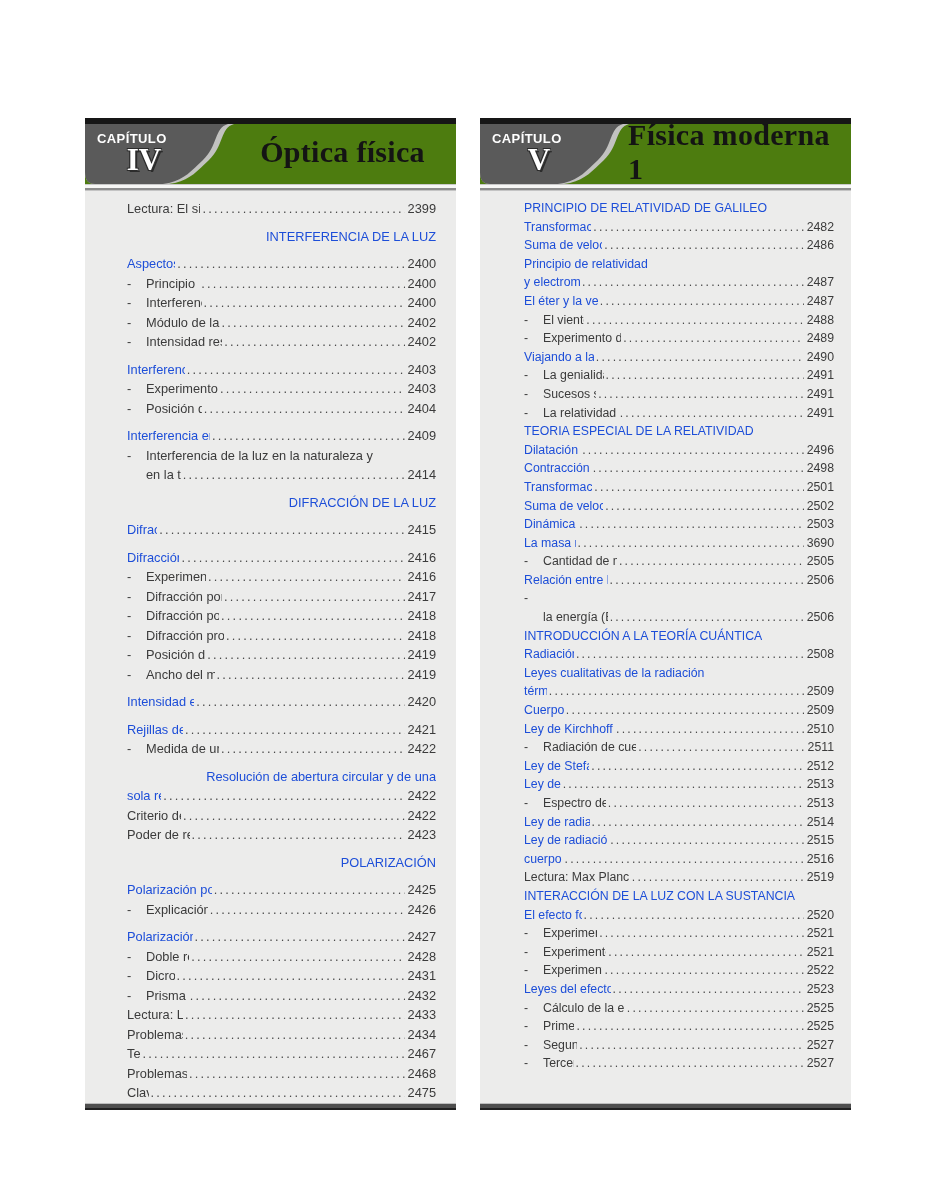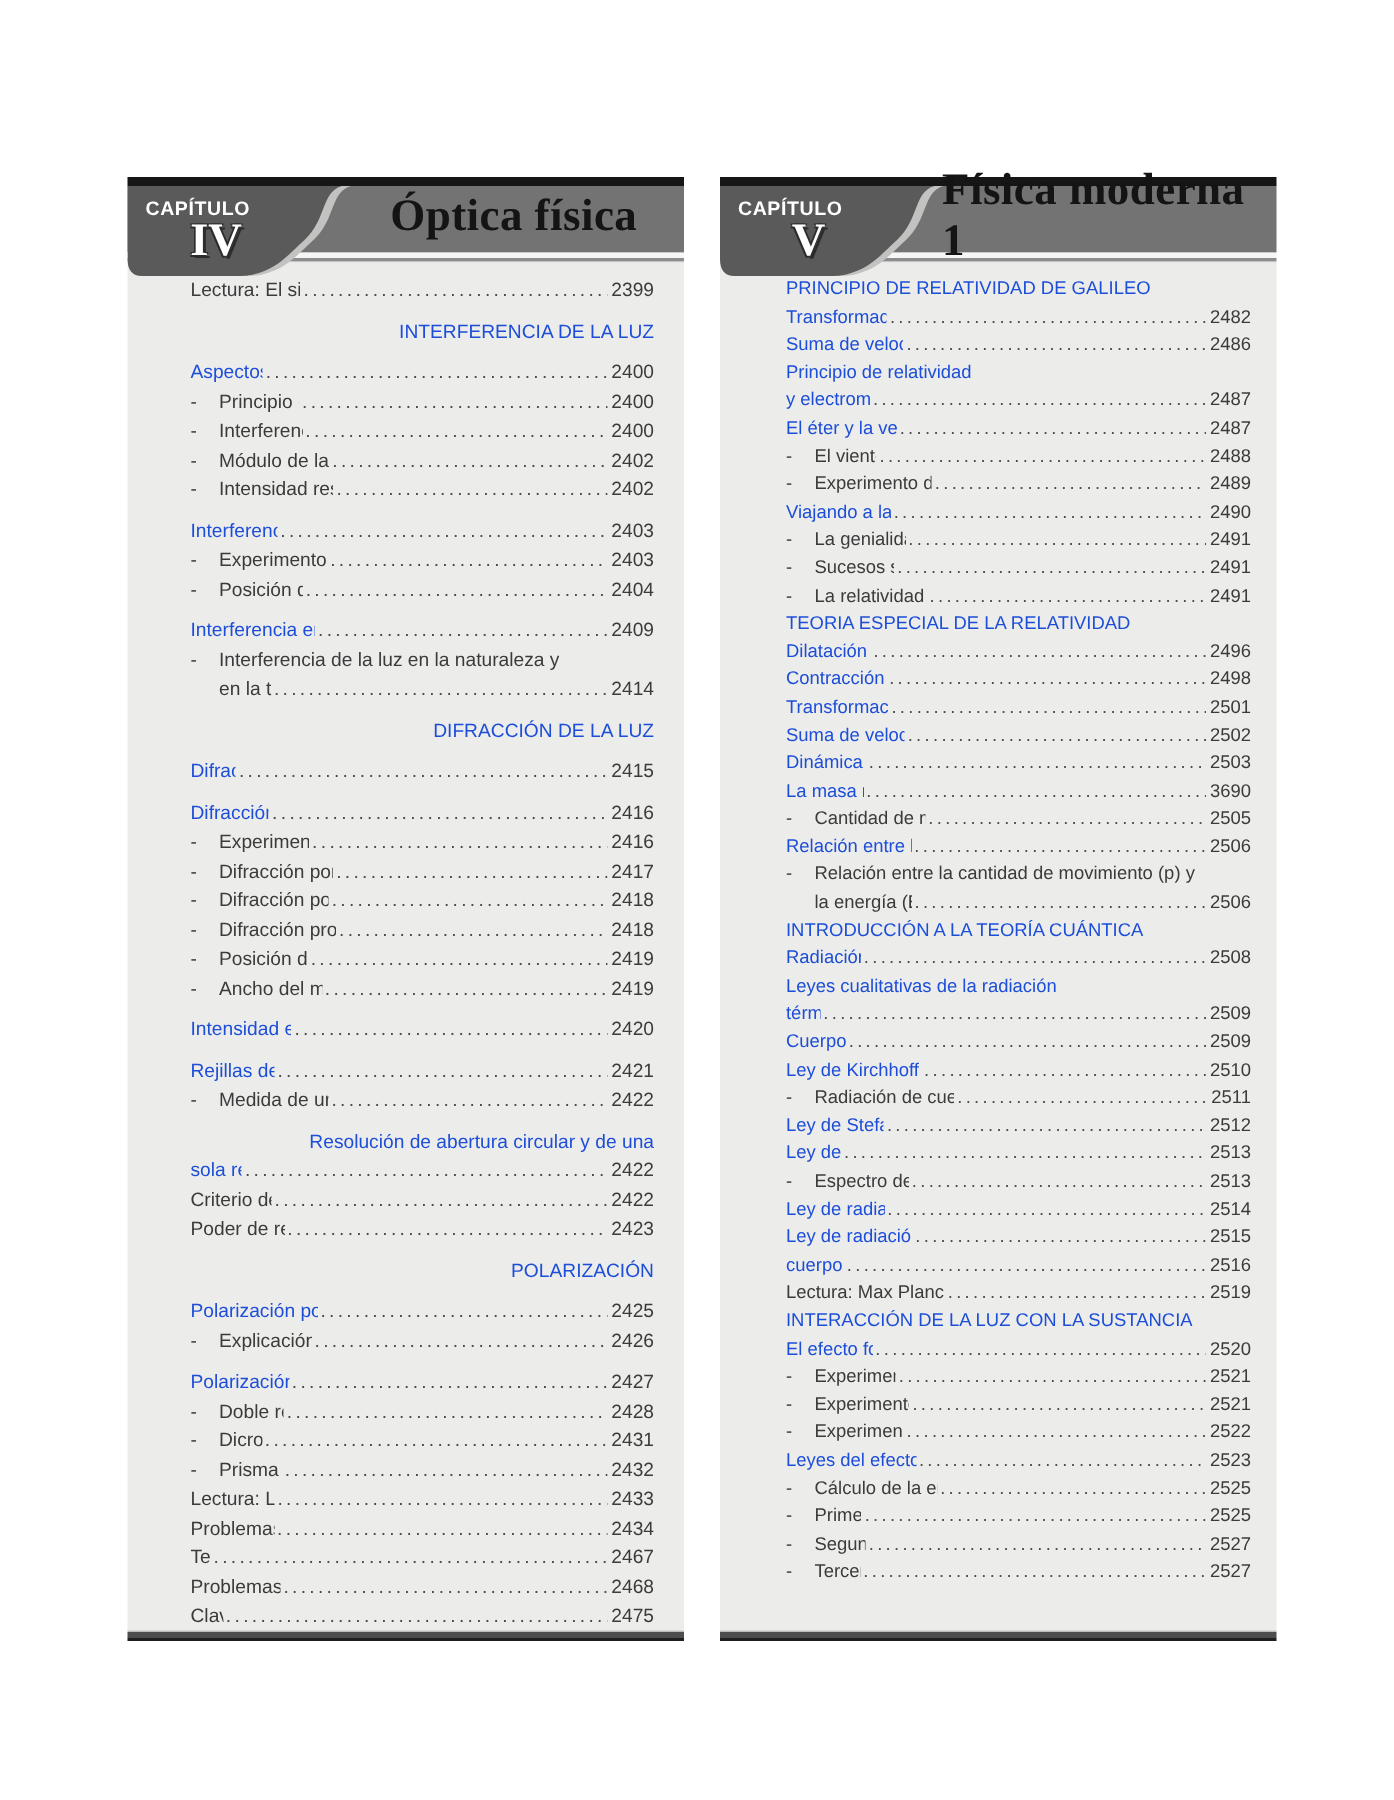--- a/index.html
+++ b/index.html
@@ -7,21 +7,21 @@
   body{
     width:929px;height:1200px;background:#ffffff;position:relative;
     font-family:"Liberation Sans",sans-serif;color:#3b3b3b;
     -webkit-font-smoothing:antialiased;
   }
   .col{position:absolute;top:118px;width:371px;}
   .col-left{left:85px;}
   .col-right{left:480px;}
 
   .topbar{height:6px;background:#161616;}
-  .band{height:44px;background:#737373;position:relative;}
+  .band{height:60px;background:#4d7c0f;position:relative;}
   .tab-shape{position:absolute;left:0;top:0;}
   .tab-word{
     position:absolute;left:12px;top:7px;color:#fff;font-weight:bold;
     font-size:13px;letter-spacing:0.4px;
   }
   .tab-numeral{
     position:absolute;left:0;top:20px;width:118px;text-align:center;
     font-family:"Liberation Serif",serif;font-weight:700;font-size:31px;
     color:#fff;line-height:1;
     text-shadow:2px 2px 0 #2c2c2c,-1px -1px 0 #2c2c2c,1px -1px 0 #2c2c2c,-1px 1px 0 #2c2c2c;
@@ -406,21 +406,20 @@
         <span class="leader"></span>
         <span class="page">2505</span>
       </div>
       <div class="row bold">
         <span class="label">Relación entre la masa y la energía</span>
         <span class="leader"></span>
         <span class="page">2506</span>
       </div>
       <div class="row sub">
         <span class="dash">-</span>
-        <span class="label">Relación entre la cantidad de movimiento (p) y</span>
       </div>
       <div class="row cont sub">
         <span class="label">la energía (E) de un cuerpo</span>
         <span class="leader"></span>
         <span class="page">2506</span>
       </div>
       <div class="row caps">
         <span class="label">INTRODUCCIÓN A LA TEORÍA CUÁNTICA</span>
       </div>
       <div class="row bold">

